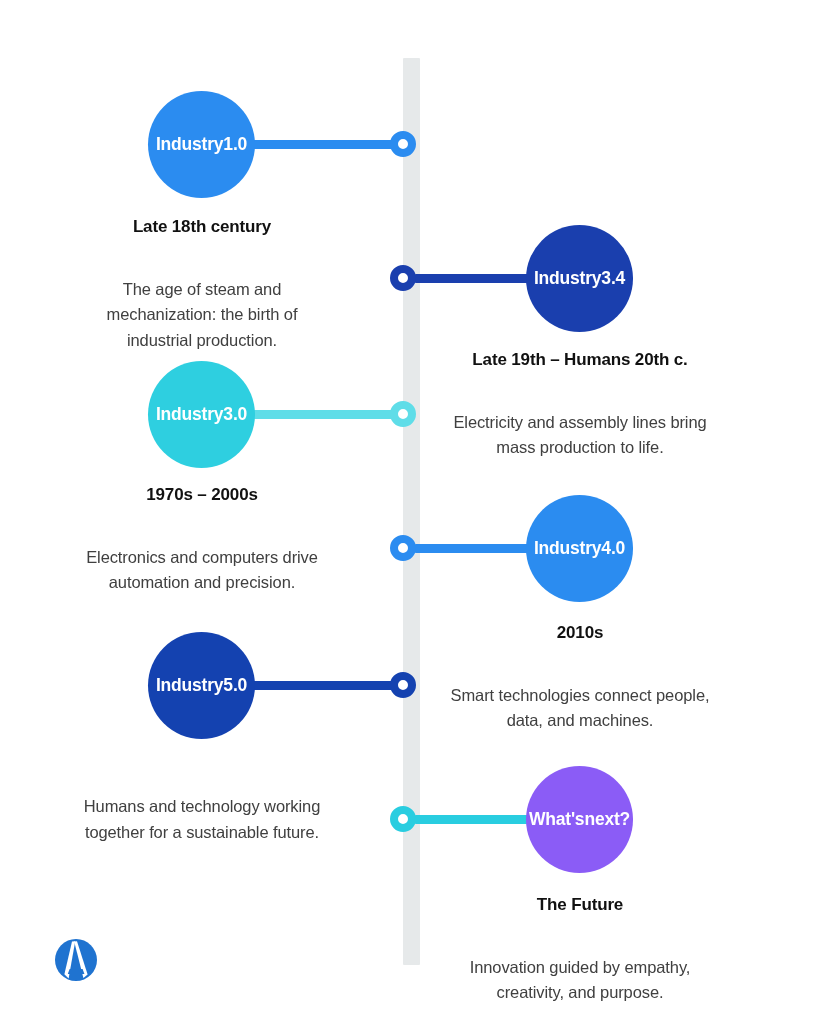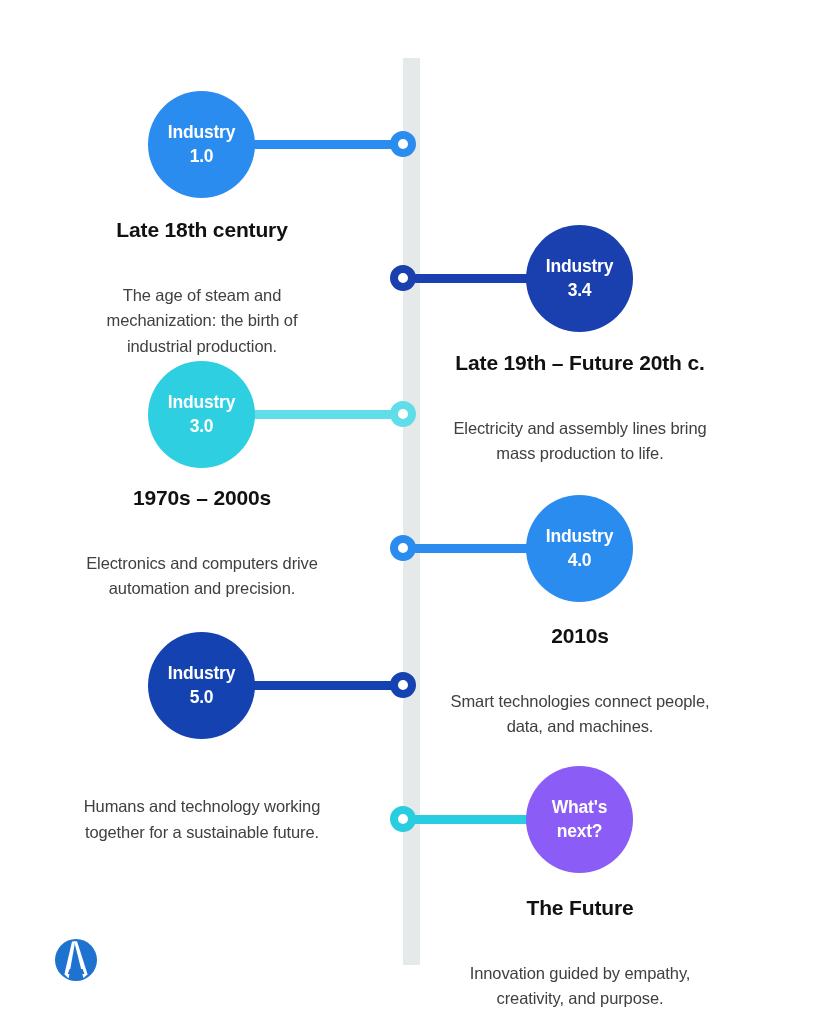--- a/index.html
+++ b/index.html
@@ -63,21 +63,21 @@
   }
 
   
   .bubble {
     position: absolute;
     width: 107px;
     height: 107px;
     border-radius: 50%;
     top: -53px;
     display: flex;
-    flex-direction: column;
+    flex-direction: row;
     align-items: center;
     justify-content: center;
     color: #ffffff;
     font-weight: bold;
     font-size: 17.5px;
     line-height: 1.32;
     letter-spacing: -0.2px;
     text-align: center;
   }
   .bubble.left  { left: 148px; }
@@ -89,21 +89,21 @@
     position: absolute;
     width: 260px;
     text-align: center;
     color: #3c3c3c;
   }
   .caption.left  { left: 72px; }
   .caption.right { left: 450px; }
 
   .caption .title {
     font-weight: bold;
-    font-size: 21px;
+    font-size: 17px;
     color: #111111;
     letter-spacing: -0.15px;
     margin-bottom: 3px;
     line-height: 1.5;
   }
   .caption .body {
     font-size: 16.5px;
     line-height: 1.56;
     color: #404040;
     letter-spacing: -0.1px;
@@ -141,21 +141,21 @@
 
   <div class="node-row" style="top:278px">
     <div class="stem" style="left:412px; width:170px; background:#1a3fae"></div>
     <div class="ring" style="border-color:#1a3fae"></div>
     <div class="bubble right" style="background:#1a3fae">
       <span>Industry</span>
       <span>3.4</span>
     </div>
   </div>
   <div class="caption right" style="top:347px">
-    <div class="title">Late 19th – Future 20th c.</div>
+    <div class="title">Late 19th – Humans 20th c.</div>
     <div class="body">Electricity and assembly lines bring mass production to life.</div>
   </div>
 
   <div class="node-row" style="top:414px">
     <div class="stem" style="left:236px; width:172px; background:#5fdde8"></div>
     <div class="ring" style="border-color:#5fdde8"></div>
     <div class="bubble left" style="background:#2ecfe0">
       <span>Industry</span>
       <span>3.0</span>
     </div>

